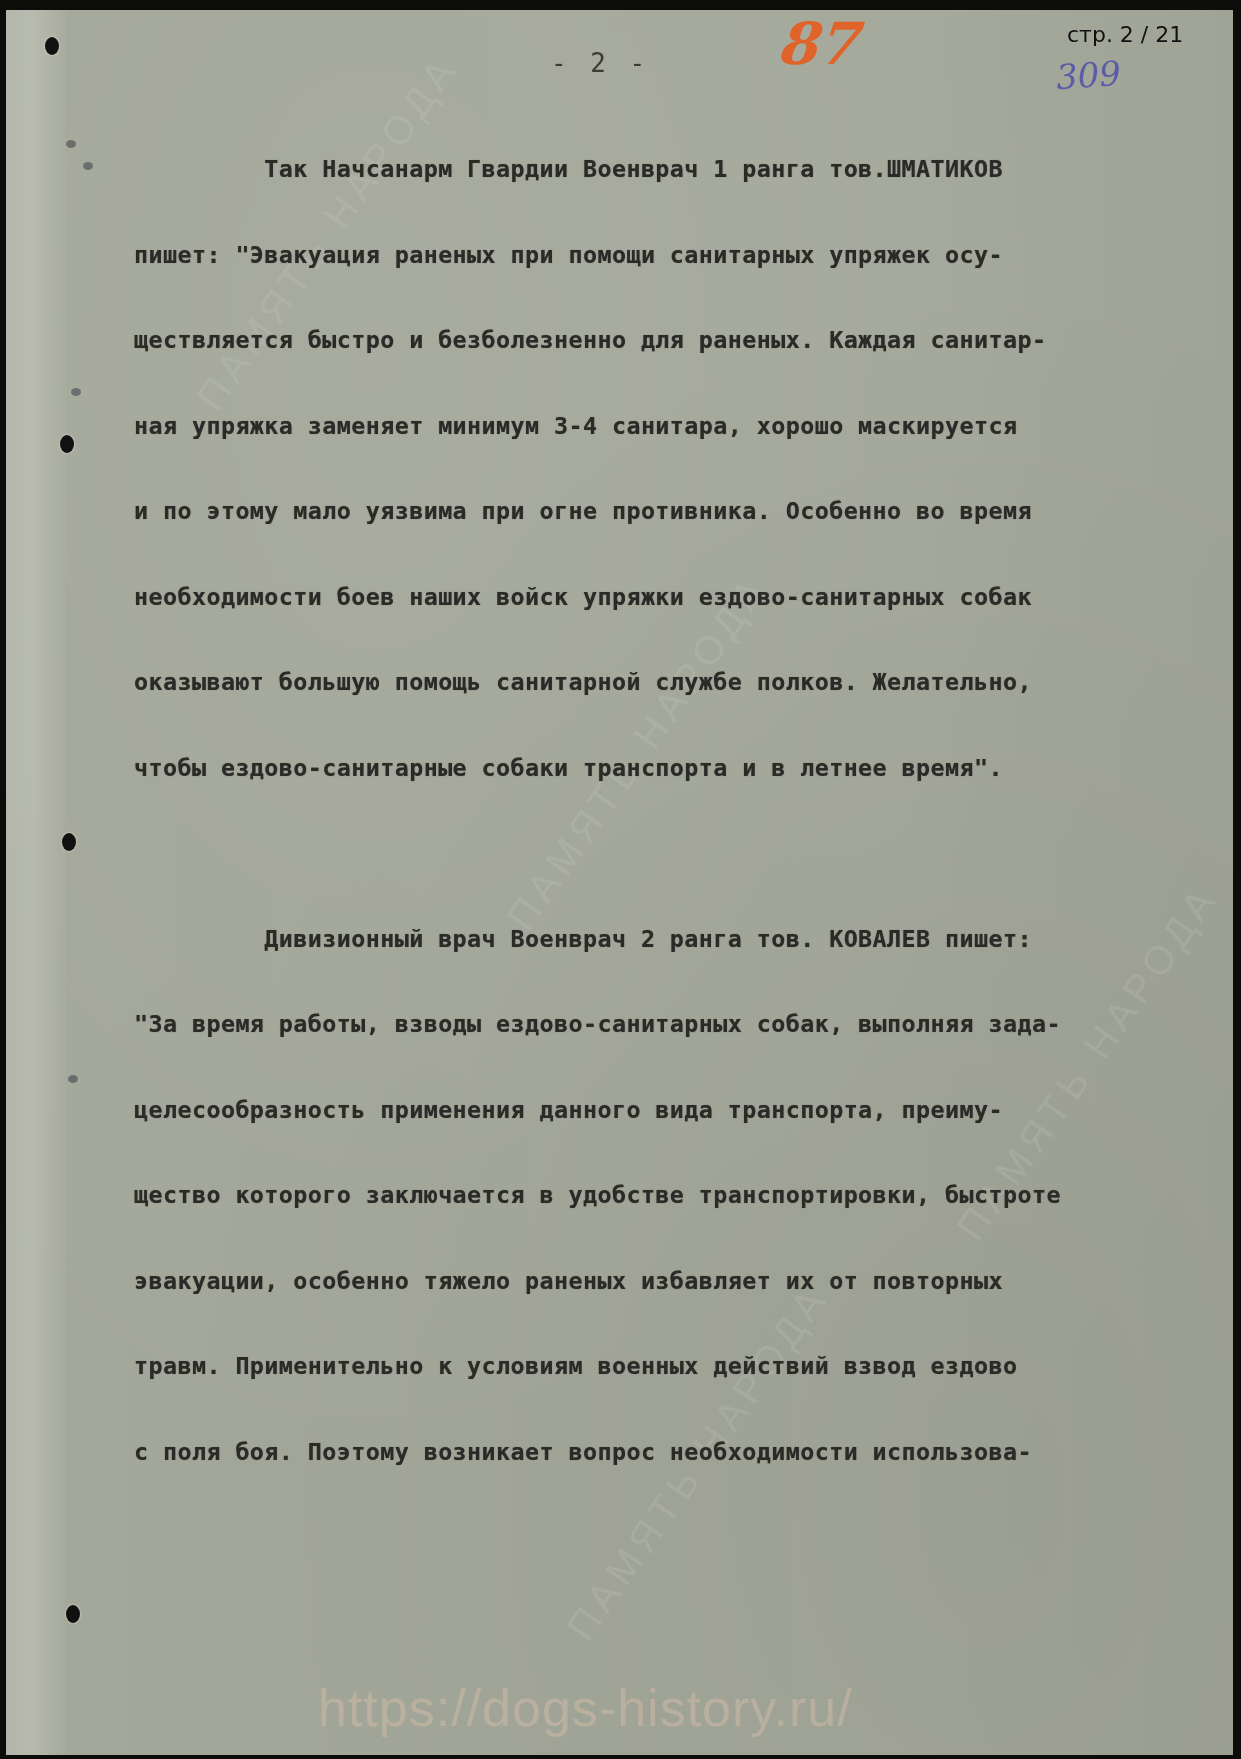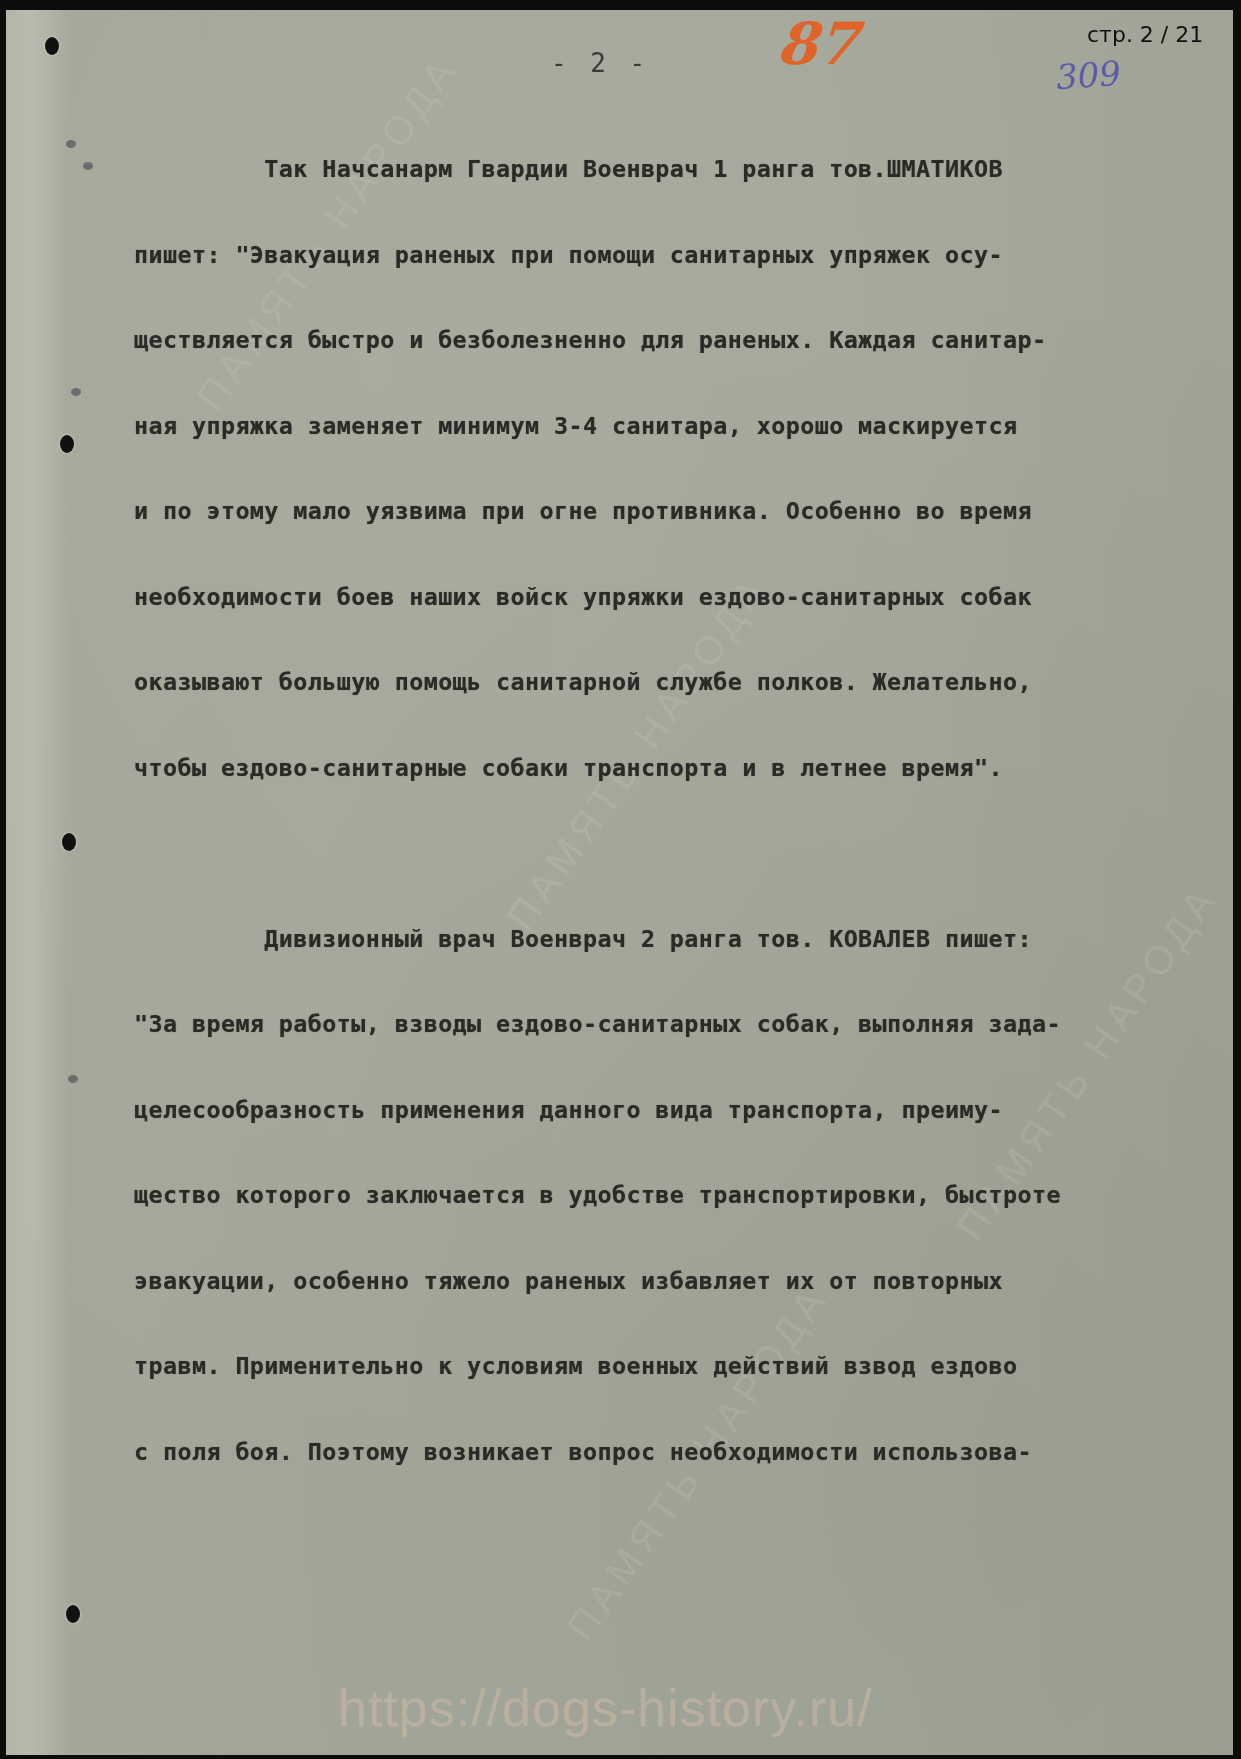--- a/index.html
+++ b/index.html
@@ -31,30 +31,30 @@
   .red-num {
     position: absolute; left: 776px; top: 0px; font-family: "DejaVu Serif", serif; font-style: italic;
     font-size: 58px; font-weight: bold; color: #e0642a; transform: skewX(-8deg);
   }
   .blue-num {
     position: absolute; left: 1050px; top: 45px; font-family: "DejaVu Serif", serif; font-style: italic;
     font-size: 34px; color: #5b5ca8; transform: rotate(-4deg);
   }
   .page-counter {
     position: absolute; left: 1067px; top: 22px; font-family: "DejaVu Sans", sans-serif;
-    font-size: 22px; color: #111; background: transparent; margin-left: 20px;
+    font-size: 22px; color: #111; background: transparent;
   }
   .typed {
     position: absolute; left: 128px; width: 1100px;
     font-size: 23.4px; line-height: 28.5px; color: #2a2a27; letter-spacing: 0.4px;
     font-weight: bold; white-space: pre; text-shadow: 0 0 1px rgba(40,40,36,0.5);
   }
   .typed .ln { display: block; height: 28.5px; }
   .watermark-url {
-    position: absolute; left: 332px; top: 1668px; font-family: "Liberation Sans", sans-serif;
+    position: absolute; left: 312px; top: 1668px; font-family: "Liberation Sans", sans-serif;
     font-size: 52px; color: rgba(205,185,165,0.55); letter-spacing: 1px;
   }
   .watermark-diag {
     position: absolute; font-family: "Liberation Sans", sans-serif; font-size: 40px;
     color: rgba(210,210,205,0.18); transform: rotate(-55deg); white-space: nowrap; letter-spacing: 6px;
   }
 </style>
 </head>
 <body>
 

